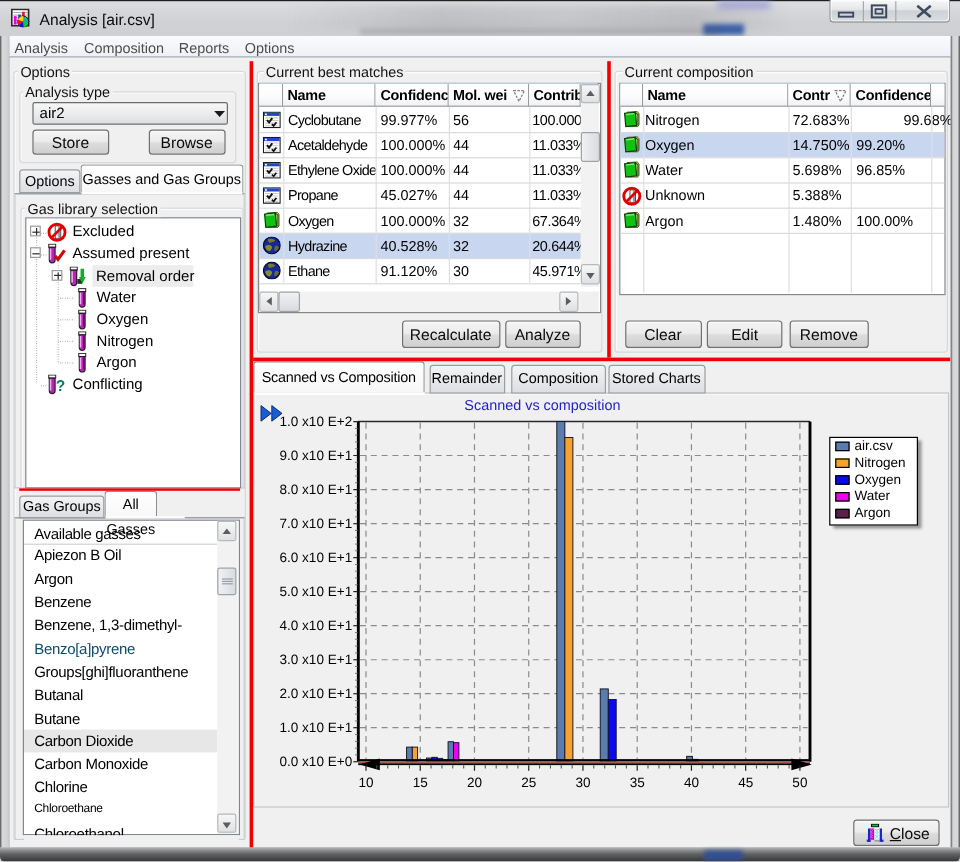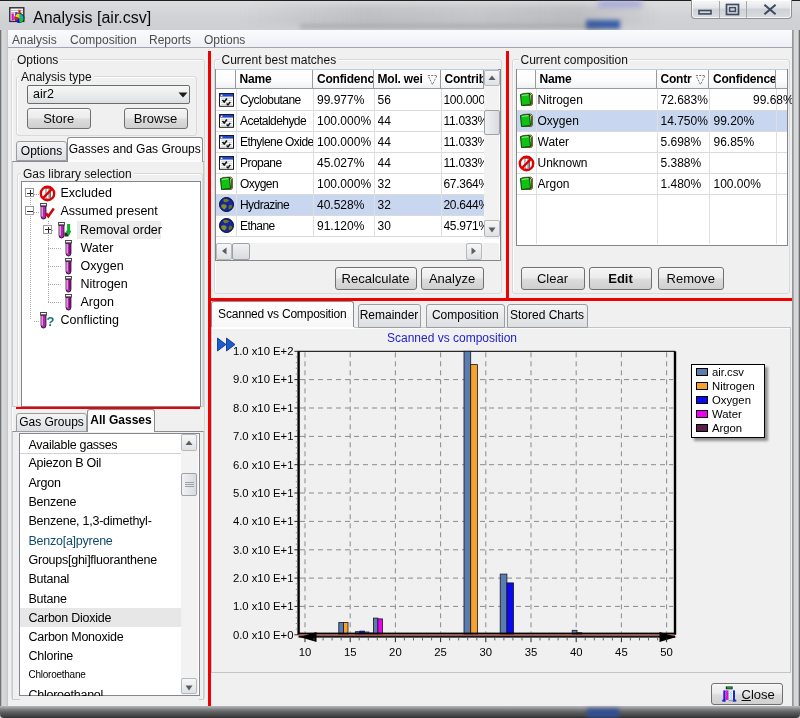--- a/index.html
+++ b/index.html
@@ -33,21 +33,21 @@
       <path d="M2 3.4h12M2 5.6h12M2 7.8h12M2 10h12M2 12.2h12" stroke="#9a9a9a" stroke-width="0.7"></path>
       <rect x="2.6" y="6.4" width="2.2" height="7" fill="#e800e8"></rect>
       <rect x="6.2" y="5.2" width="2.2" height="4" fill="#2233dd"></rect>
       <rect x="9.4" y="2.8" width="2.2" height="5" fill="#dd2222"></rect>
       <circle cx="10.4" cy="11" r="4.6" fill="#0fb0b0" stroke="#111" stroke-width="0.8"></circle>
       <path d="M10.4 11 L10.4 6.4 A4.6 4.6 0 0 0 6 9.6 Z" fill="#ffd400"></path>
       <path d="M10.4 11 L6 9.6 A4.6 4.6 0 0 0 6.8 14 Z" fill="#ee1111"></path>
       <path d="M10.4 11 L6.8 14 A4.6 4.6 0 0 0 10.8 15.6 Z" fill="#1111ee"></path>
       <path d="M10.4 11 L10.8 15.6 A4.6 4.6 0 0 0 14.6 12.4 Z" fill="#11cc11"></path>
     </svg>
-<div class="abs" style="left:33px;top:9px;font-size:16px;color:#0a0a0a;z-index:6;">Analysis [air.csv]</div>
+<div class="abs" style="left:33px;top:9px;font-size:13px;color:#0a0a0a;z-index:6;">Analysis [air.csv]</div>
 <div class="abs" style="left:691px;top:0;width:101px;height:19px;background:linear-gradient(#f7f8f9,#e3e5e8 45%,#ced1d5 50%,#dadde0);border:1px solid #8e9094;border-top:none;border-radius:0 0 4px 4px;box-shadow:inset 0 0 0 1px rgba(255,255,255,0.75);z-index:6;"></div>
 <div class="abs" style="left:718.5px;top:1px;width:1px;height:17px;background:#a6a8ab;z-index:7;"></div>
 <div class="abs" style="left:746px;top:1px;width:1px;height:17px;background:#a6a8ab;z-index:7;"></div>
 <svg style="position:absolute;left:697px;top:4px;z-index:8" width="18" height="12" viewBox="0 0 18 12">
       <rect x="2" y="6.5" width="12" height="3.4" fill="none" stroke="#3f4a61" stroke-width="1.6"></rect>
     </svg>
 <svg style="position:absolute;left:725px;top:3px;z-index:8" width="16" height="13" viewBox="0 0 16 13">
       <rect x="1.5" y="1.5" width="12" height="10" fill="none" stroke="#3f4a61" stroke-width="1.7"></rect>
       <rect x="4.6" y="4.6" width="5.8" height="3.8" fill="none" stroke="#3f4a61" stroke-width="1.5"></rect>
     </svg>
@@ -158,21 +158,21 @@
 <div class="abs" style="left:77px;top:221.2px;width:84px;height:17.6px;background:#ececec;z-index:2;"></div>
 <div class="treetext" style="left:60.5px;top:186.3px;">Excluded</div>
 <div class="treetext" style="left:60.5px;top:204.4px;">Assumed present</div>
 <div class="treetext" style="left:80px;top:222.5px;">Removal order</div>
 <div class="treetext" style="left:80.5px;top:240.6px;">Water</div>
 <div class="treetext" style="left:80.5px;top:258.7px;">Oxygen</div>
 <div class="treetext" style="left:80.5px;top:276.8px;">Nitrogen</div>
 <div class="treetext" style="left:80.5px;top:294.9px;">Argon</div>
 <div class="treetext" style="left:60.5px;top:313.0px;">Conflicting</div>
 <div class="tab-in" style="left:16px;top:412.5px;width:71px;height:19px;line-height:17px;">Gas Groups</div>
-<div class="tab-act" style="left:87px;top:408.5px;width:68px;height:23px;line-height:21px;font-weight:bold;">All Gasses</div>
+<div class="tab-act" style="left:87px;top:408.5px;width:44px;height:23px;line-height:21px;">All Gasses</div>
 <div class="abs" style="left:11.5px;top:430.5px;width:192.5px;height:269px;border:1px solid #c9ccce;border-top:1px solid #8a8d91;background:#f0f0f0;z-index:1;"></div>
 <div class="abs" style="left:88px;top:430px;width:66px;height:2px;background:#fdfdfd;z-index:5;"></div>
 <div class="abs" style="left:18.5px;top:432.5px;width:181.5px;height:263.5px;background:#fff;border:1px solid #828790;z-index:2;"></div>
 <div class="abs" style="left:19.5px;top:433.5px;width:161px;height:20px;border-bottom:1px solid #d2d2d2;z-index:3;"></div>
 <div class="abs" style="left:28.5px;top:437.5px;font-size:12.5px;color:#000;z-index:3;letter-spacing:-0.3px;">Available gasses</div>
 <div class="abs" style="left:28.5px;top:456.4px;font-size:12.5px;color:#000;z-index:3;white-space:nowrap;letter-spacing:-0.25px;">Apiezon B Oil</div>
 <div class="abs" style="left:28.5px;top:475.7px;font-size:12.5px;color:#000;z-index:3;white-space:nowrap;letter-spacing:-0.25px;">Argon</div>
 <div class="abs" style="left:28.5px;top:495.0px;font-size:12.5px;color:#000;z-index:3;white-space:nowrap;letter-spacing:-0.25px;">Benzene</div>
 <div class="abs" style="left:28.5px;top:514.3px;font-size:12.5px;color:#000;z-index:3;white-space:nowrap;letter-spacing:-0.25px;">Benzene, 1,3-dimethyl-</div>
 <div class="abs" style="left:28.5px;top:533.6px;font-size:12.5px;color:#0c4a6e;z-index:3;white-space:nowrap;letter-spacing:-0.25px;">Benzo[a]pyrene</div>
@@ -386,21 +386,21 @@
       <path d="M11 2 L12.6 3.4 L12.6 12.6" fill="none" stroke="#0a520a" stroke-width="0.9"></path>
     </svg>
 <div class="cell" style="left:537.5px;top:176.7px;width:115px;">Argon</div>
 <div class="cell" style="left:660.5px;top:176.7px;width:49px;">1.480%</div>
 <div class="cell" style="left:713.5px;top:176.7px;width:60px;">100.00%</div>
 <div class="abs" style="left:535.5px;top:89.2px;width:1px;height:155px;background:#dfdfdf;z-index:3;"></div>
 <div class="abs" style="left:656.5px;top:89.2px;width:1px;height:155px;background:#dfdfdf;z-index:3;"></div>
 <div class="abs" style="left:709px;top:89.2px;width:1px;height:155px;background:#dfdfdf;z-index:3;"></div>
 <div class="abs" style="left:775.5px;top:89.2px;width:1px;height:155px;background:#dfdfdf;z-index:3;"></div>
 <div class="btn" style="left:520.5px;top:266.5px;width:64px;height:23px;line-height:21px;">Clear</div>
-<div class="btn" style="left:589px;top:266.5px;width:63px;height:23px;line-height:21px;font-weight:bold;">Edit</div>
+<div class="btn" style="left:589px;top:266.5px;width:63px;height:23px;line-height:21px;">Edit</div>
 <div class="btn" style="left:657.5px;top:266.5px;width:66.5px;height:23px;line-height:21px;">Remove</div>
 <div class="tab-act" style="left:210.5px;top:300.8px;width:143.5px;height:26.5px;line-height:24px;font-size:12px;letter-spacing:-0.2px;">Scanned vs Composition</div>
 <div class="tab-in" style="left:357.5px;top:303.5px;width:63px;height:24px;line-height:21px;">Remainder</div>
 <div class="tab-in" style="left:426px;top:303.5px;width:78.5px;height:24px;line-height:21px;">Composition</div>
 <div class="tab-in" style="left:506.5px;top:303.5px;width:81px;height:24px;line-height:21px;">Stored Charts</div>
 <div class="abs" style="left:210.5px;top:327px;width:580.5px;height:345.5px;background:#f0f0f0;border:1px solid #c2c5c8;box-shadow:inset 1px 1px 0 #fafafa;z-index:1;"></div>
 <div class="abs" style="left:211.5px;top:327px;width:142px;height:2px;background:#ffffff;z-index:5;"></div>
 <svg style="position:absolute;left:211px;top:328px;z-index:2" width="580" height="344" viewBox="211 328 580 344">
       <rect x="298.0" y="351.3" width="377.0" height="283.49999999999994" fill="#f0f0f0"></rect>
       <line x1="305.0" y1="352.3" x2="305.0" y2="632.8" stroke="#8a8a8a" stroke-width="1" stroke-dasharray="5,4"></line>

